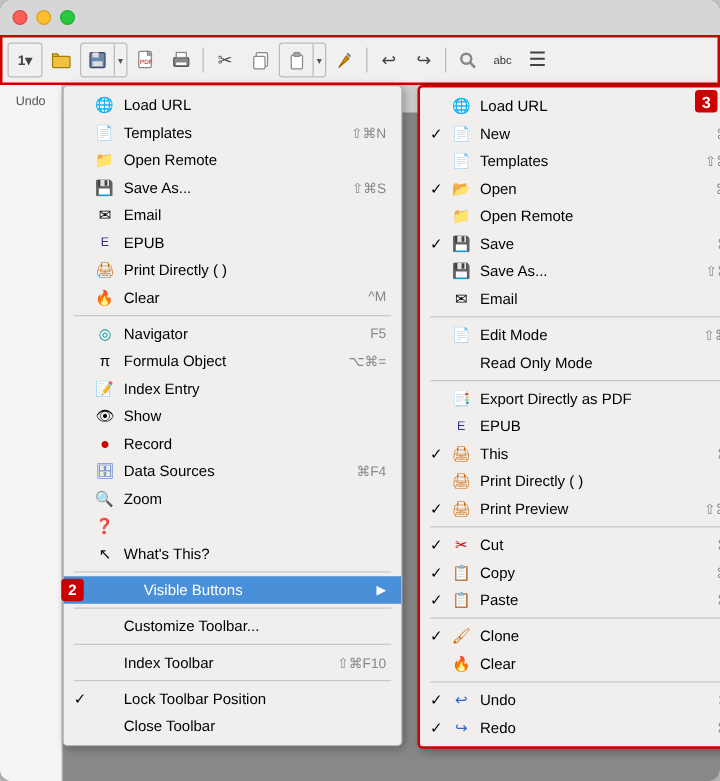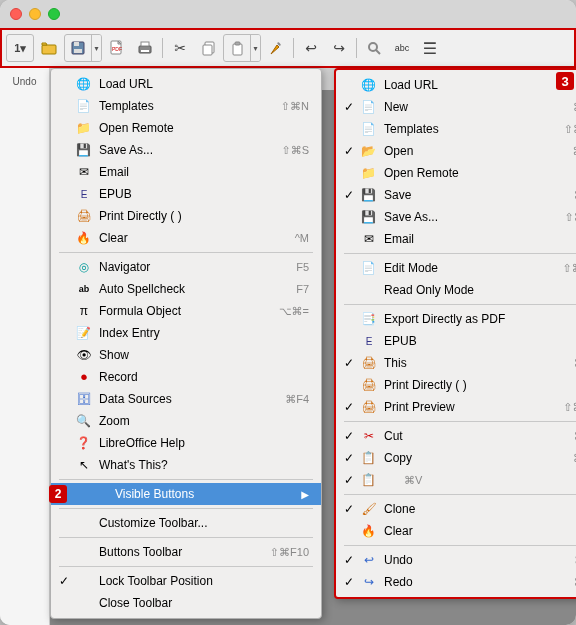--- a/index.html
+++ b/index.html
@@ -391,26 +391,20 @@
 
           <div class="menu-separator"></div>
 
           <div class="menu-item">
             <span class="checkmark"> </span>
             <span class="icon icon-teal">◎</span>
             <span class="label">Navigator</span>
             <span class="shortcut">F5</span>
           </div>
 
-          <div class="menu-item">
-            <span class="checkmark"> </span>
-            <span class="icon" style="font-size:9px;font-weight:bold;">ab</span>
-            <span class="label">Auto Spellcheck</span>
-            <span class="shortcut">F7</span>
-          </div>
 
           <div class="menu-item">
             <span class="checkmark"> </span>
             <span class="icon" style="font-size:12px;">π</span>
             <span class="label">Formula Object</span>
             <span class="shortcut">⌥⌘=</span>
           </div>
 
           <div class="menu-item">
             <span class="checkmark"> </span>
@@ -439,21 +433,20 @@
 
           <div class="menu-item">
             <span class="checkmark"> </span>
             <span class="icon">🔍</span>
             <span class="label">Zoom</span>
           </div>
 
           <div class="menu-item">
             <span class="checkmark"> </span>
             <span class="icon icon-blue">❓</span>
-            <span class="label">LibreOffice Help</span>
           </div>
 
           <div class="menu-item">
             <span class="checkmark"> </span>
             <span class="icon">↖</span>
             <span class="label">What's This?</span>
           </div>
 
           <div class="menu-separator"></div>
 
@@ -471,21 +464,21 @@
             <span class="checkmark"> </span>
             <span class="icon"></span>
             <span class="label">Customize Toolbar...</span>
           </div>
 
           <div class="menu-separator"></div>
 
           <div class="menu-item">
             <span class="checkmark"> </span>
             <span class="icon"></span>
-            <span class="label">Buttons Toolbar</span>
+            <span class="label">Index Toolbar</span>
             <span class="shortcut">⇧⌘F10</span>
           </div>
 
           <div class="menu-separator"></div>
 
           <div class="menu-item">
             <span class="checkmark">✓</span>
             <span class="icon"></span>
             <span class="label">Lock Toolbar Position</span>
           </div>
@@ -616,20 +609,21 @@
           <div class="menu-item">
             <span class="checkmark">✓</span>
             <span class="icon">📋</span>
             <span class="label">Copy</span>
             <span class="shortcut">⌘C</span>
           </div>
 
           <div class="menu-item">
             <span class="checkmark">✓</span>
             <span class="icon icon-orange">📋</span>
+            <span class="label">Paste</span>
             <span class="shortcut">⌘V</span>
           </div>
 
           <div class="menu-separator"></div>
 
           <div class="menu-item">
             <span class="checkmark">✓</span>
             <span class="icon icon-orange">🖌</span>
             <span class="label">Clone</span>
           </div>

